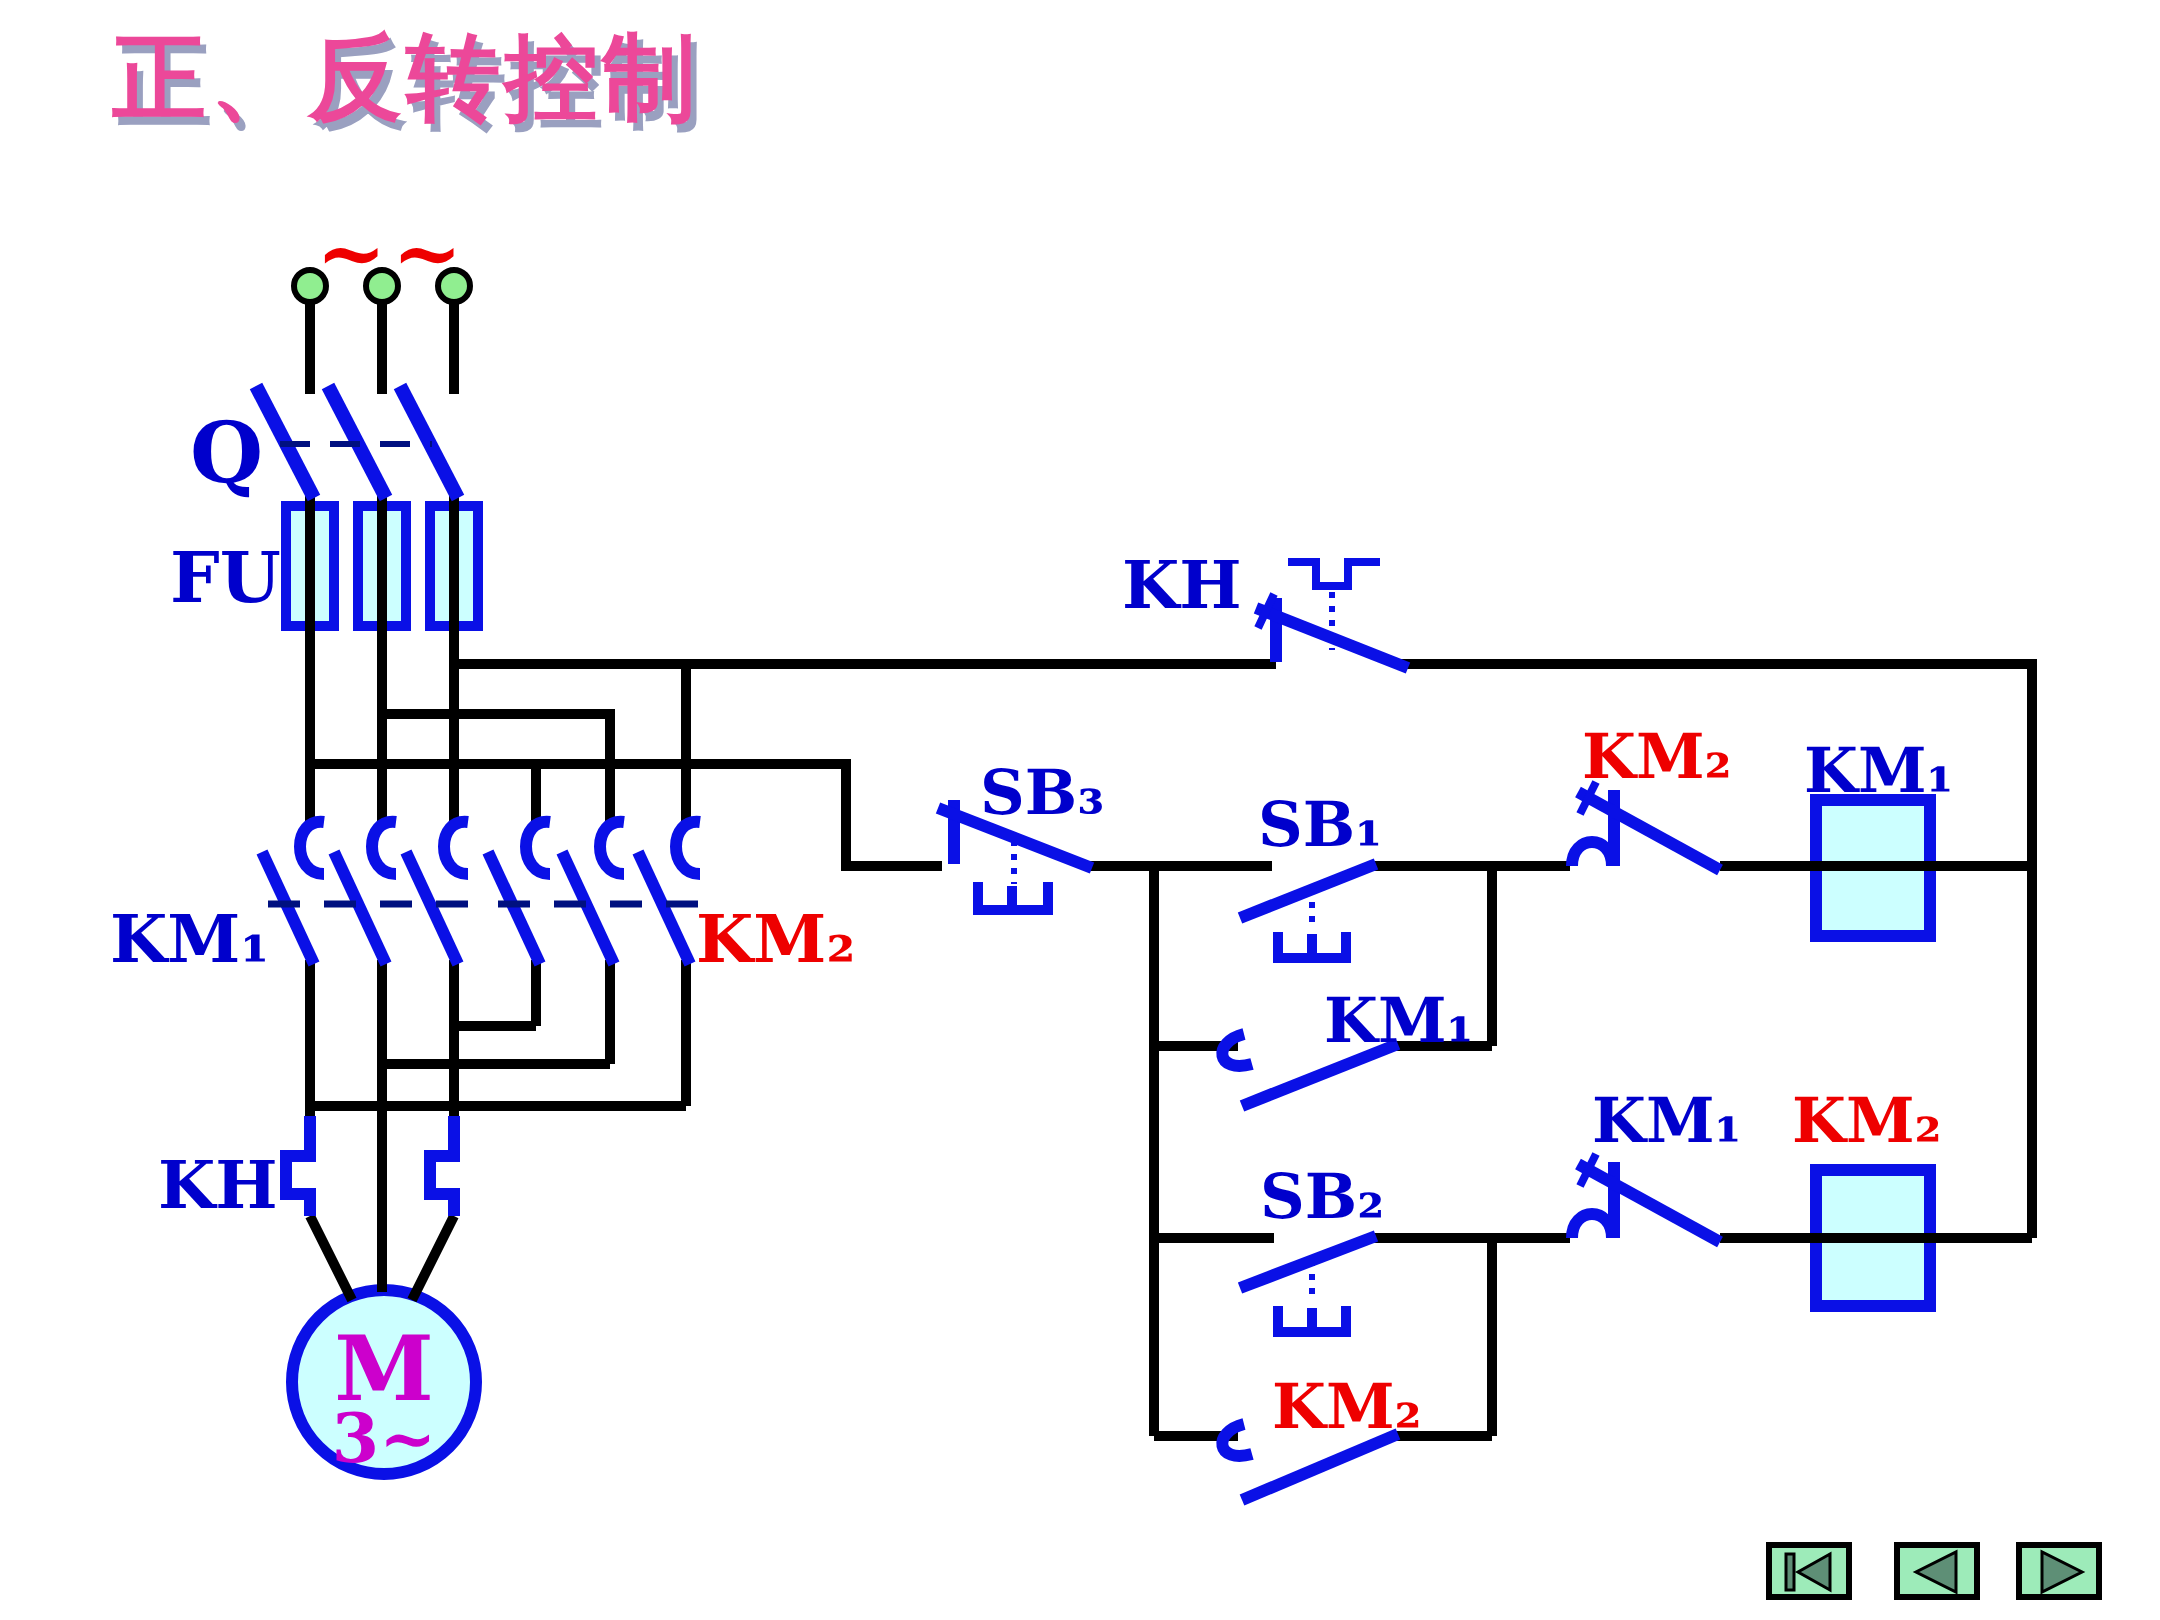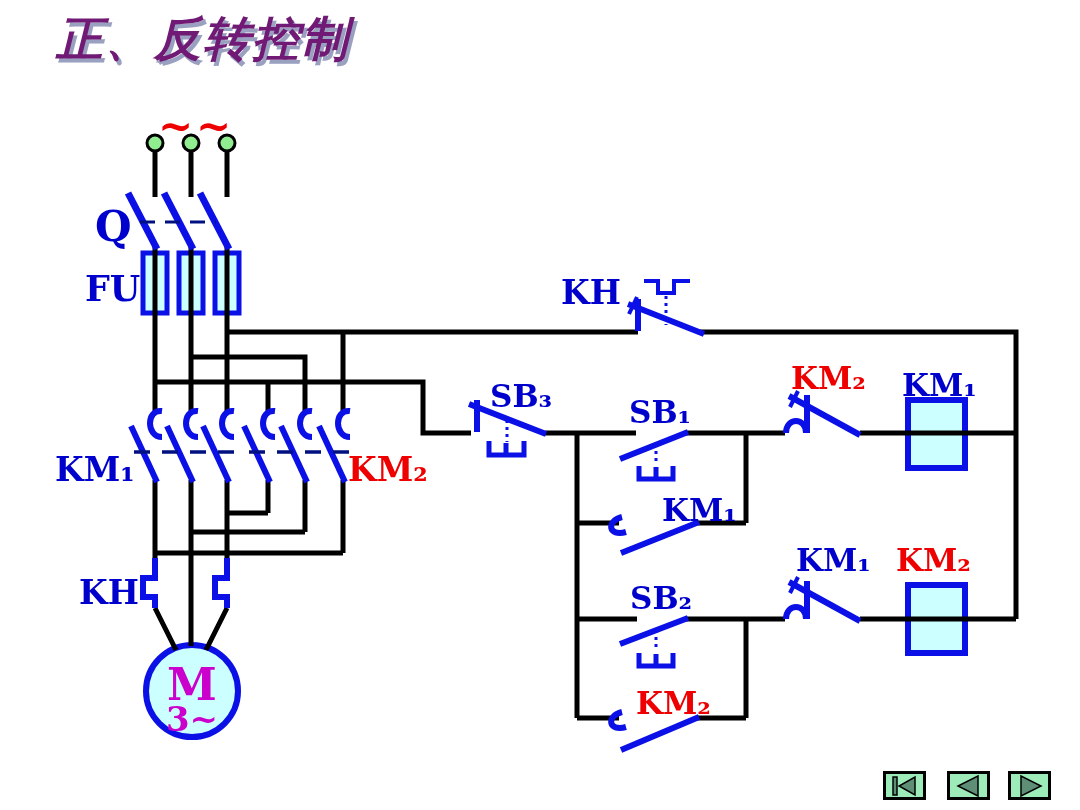--- a/index.html
+++ b/index.html
@@ -1,20 +1,20 @@
 <!DOCTYPE html>
 <html><head>
 <meta charset="utf-8">
 <style>
   html,body{margin:0;padding:0;background:#ffffff;}
   .stage{position:relative;width:1080px;height:810px;background:#fff;overflow:hidden;
          font-family:"DejaVu Serif","Liberation Serif",serif;}
   .slide-title{position:absolute;left:56px;top:8px;font-size:47px;font-weight:bold;
-         color:#701a75;letter-spacing:2px;text-shadow:3px 4px 0 #9aa0c0;
-         font-family:"DejaVu Serif","Liberation Serif",serif;font-style:italic;}
+         color:#ec4899;letter-spacing:2px;text-shadow:3px 4px 0 #9aa0c0;
+         font-family:"DejaVu Serif","Liberation Serif",serif;}
   svg.circuit{position:absolute;left:0;top:0;}
   .navbar{position:absolute;left:0;top:0;width:1080px;height:810px;pointer-events:none;}
   .navbtn{position:absolute;top:771px;width:43px;height:29px;background:#9debb9;
           border:3px solid #000;box-sizing:border-box;display:flex;align-items:center;
           justify-content:center;pointer-events:auto;cursor:pointer;}
   .nb1{left:883px;} .nb2{left:947px;} .nb3{left:1008px;}
   text{font-family:"DejaVu Serif","Liberation Serif",serif;font-weight:bold;}
   .lblue{fill:#0000cc;} .lred{fill:#ee0000;} .lmag{fill:#cc00cc;}
 </style>
 </head>

